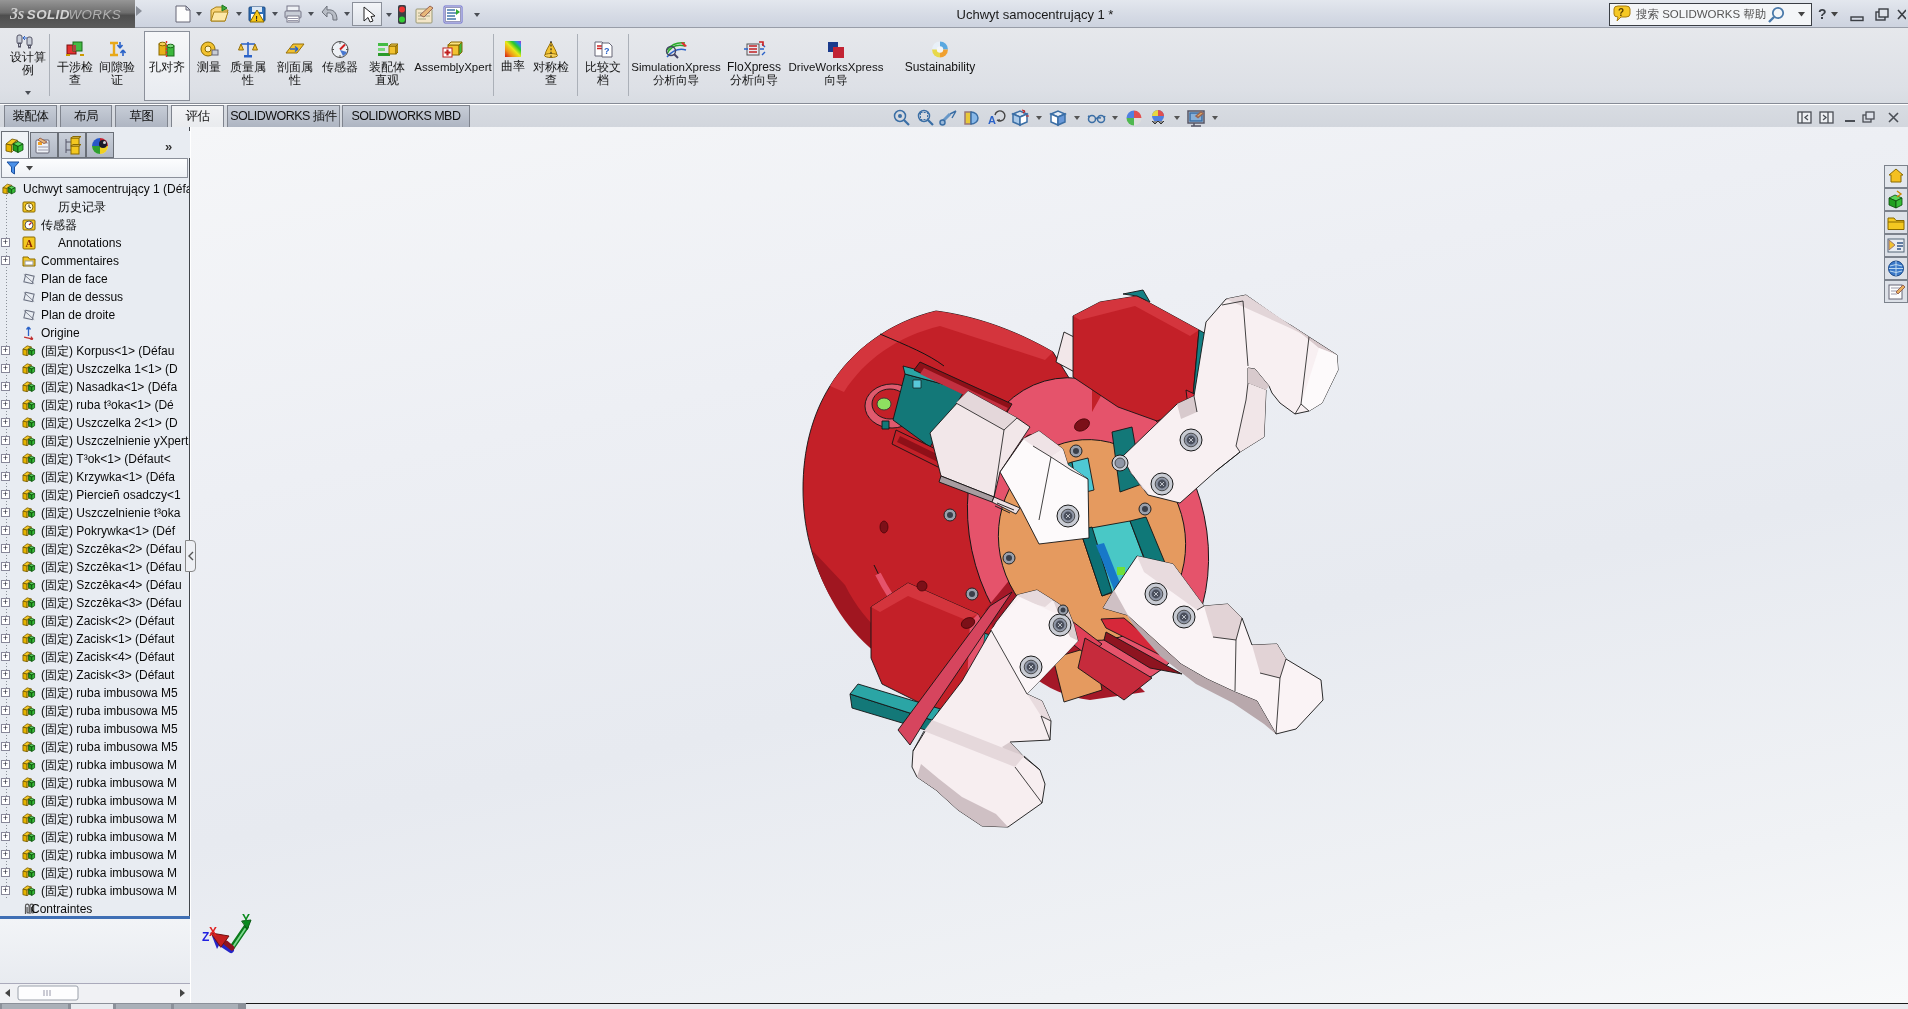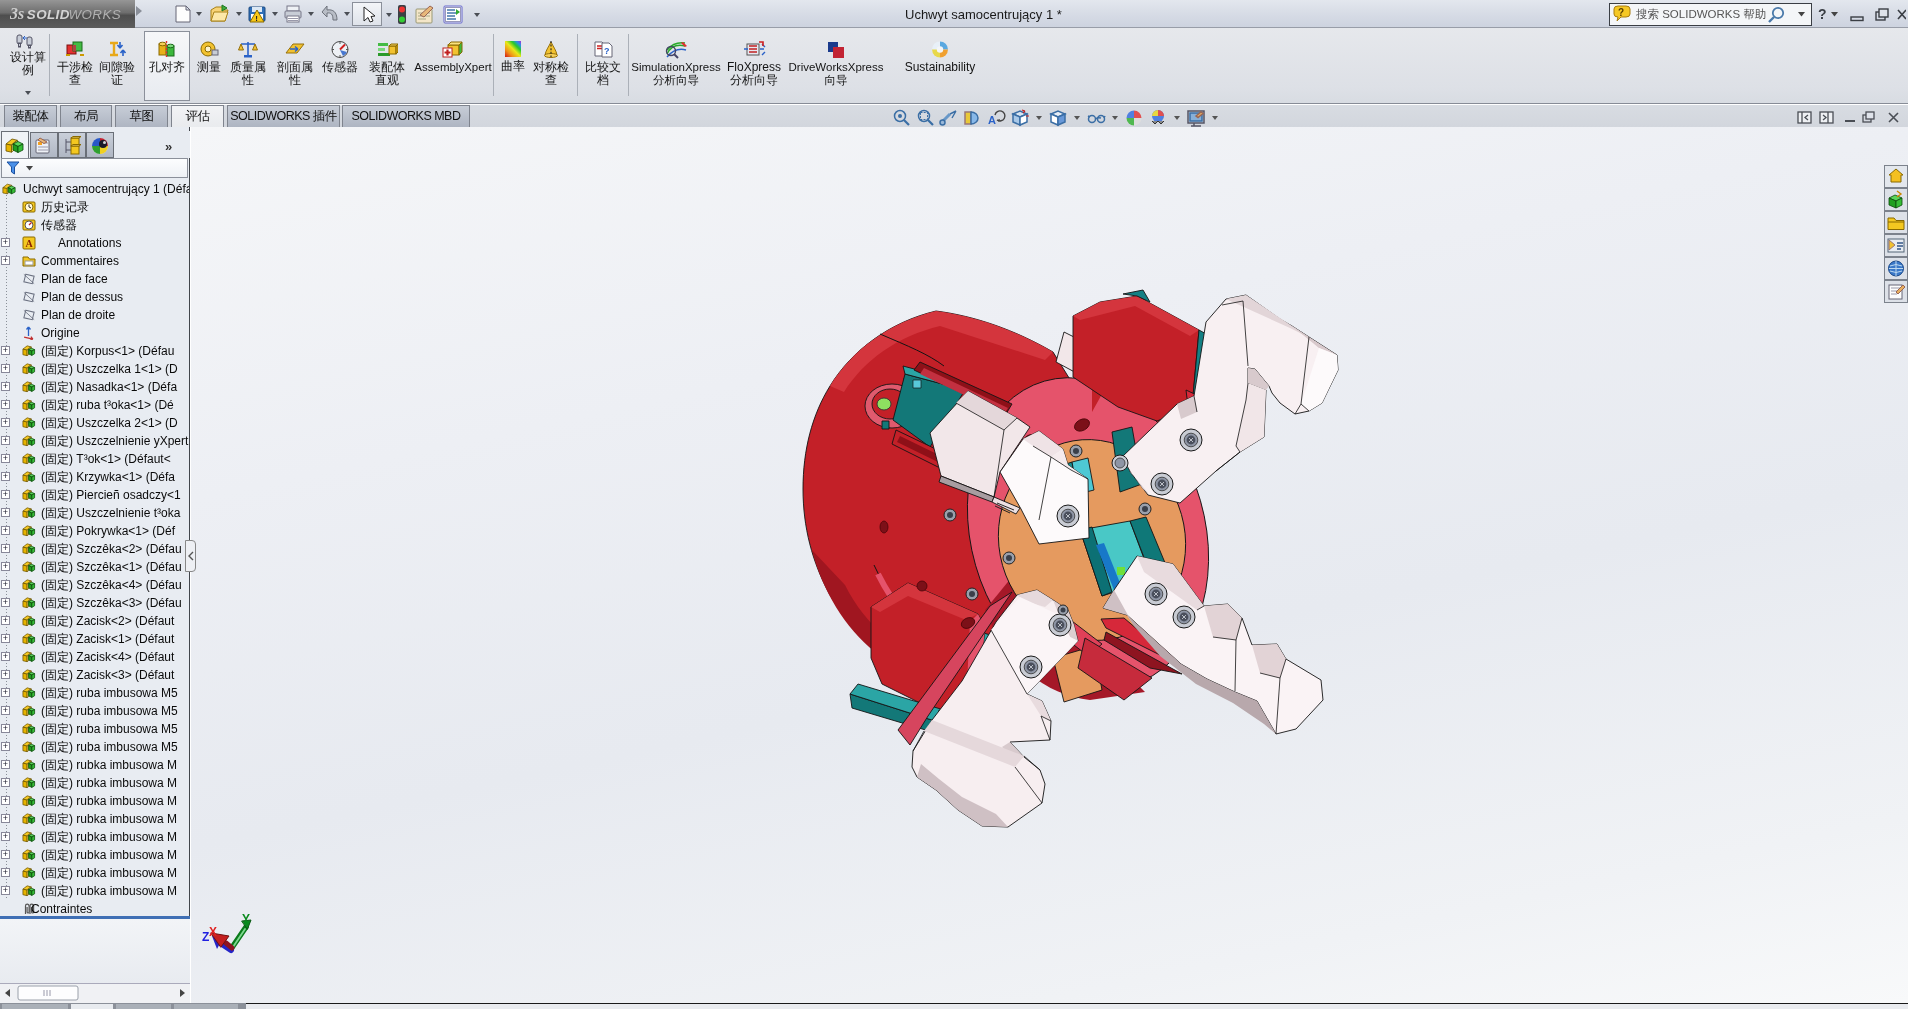--- a/index.html
+++ b/index.html
@@ -81,21 +81,21 @@
       <path d="M4 10 L14 1 L17 3 L8 12 Z" fill="#e8b87a" stroke="#965"></path>
     </g>
  <g transform="translate(92,1)">
       <rect x="0" y="1" width="18" height="17" rx="1" fill="#e9edf3" stroke="#66c"></rect>
       <rect x="1.5" y="2.5" width="15" height="14" fill="#fff" stroke="#99b"></rect>
       <path d="M3 5 h8 M3 8 h10 M3 11 h8 M3 14 h9" stroke="#47a" stroke-width="1.4"></path>
       <path d="M12 4 l4 3 l-4 3 z" fill="#3a3"></path>
     </g>
  <path d="M122 9 l6 0 l-3 4 z" fill="#4a4e55"></path>
 </svg>
-<div class="abs" style="left:905px;top:7px;width:260px;font-size:13px;color:#1a1a1a;text-align:left">Uchwyt samocentrujący 1 *</div>
+<div class="abs" style="left:905px;top:7px;width:260px;font-size:13px;color:#1a1a1a;text-align:center">Uchwyt samocentrujący 1 *</div>
 
 <div class="abs" style="left:1609px;top:3px;width:203px;height:23px;background:#f4f6f8;border:1px solid #3a3e44"></div>
 <svg class="abs" style="left:1612px;top:5px" width="200" height="19" viewBox="0 0 200 19">
  <path d="M2 4 Q2 1 6 1 L14 1 Q18 1 18 4 L18 9 Q18 12 14 12 L9 12 L5 16 L6 12 Q2 12 2 9 Z" fill="#f5c825" stroke="#a87d10"></path>
  <text x="6" y="10.5" font-size="10" font-weight="bold" fill="#5a4000">?</text>
  <text x="24" y="13" font-size="11.5" fill="#555">搜索 SOLIDWORKS 帮助</text>
  <circle cx="166" cy="8" r="5.2" fill="none" stroke="#4a7aaa" stroke-width="1.8"></circle>
  <line x1="162" y1="12" x2="157" y2="17" stroke="#4a7aaa" stroke-width="2.4"></line>
  <path d="M186 7 l7 0 l-3.5 4.5 z" fill="#444"></path>
 </svg>
@@ -398,21 +398,21 @@
         </g>
       </svg>
       <span class="txt" style="left:23px">Uchwyt samocentrujący 1  (Défa</span>
     </div>
 <div class="trow">
       <svg class="tic" style="left:22px" width="14" height="14" viewBox="0 0 14 14">
         <rect x="1" y="2" width="12" height="10" rx="1" fill="#f4c820" stroke="#8a6a00"></rect>
         <circle cx="7" cy="7" r="4" fill="#fff8dc" stroke="#8a6a00"></circle>
         <path d="M7 4.5 v2.5 l2 1" stroke="#333" fill="none"></path>
       </svg>
-      <span class="txt" style="left:41px">历史记录</span>
+      <span class="txt" style="left:58px">历史记录</span>
     </div>
 <div class="trow">
       <svg class="tic" style="left:22px" width="14" height="14" viewBox="0 0 14 14">
         <rect x="1" y="2" width="12" height="10" rx="1" fill="#f4c820" stroke="#8a6a00"></rect>
         <circle cx="7" cy="7" r="4" fill="#fff" stroke="#555"></circle>
         <path d="M7 7 L9.5 4.5" stroke="#c02020" stroke-width="1.2"></path>
       </svg>
       <span class="txt" style="left:41px">传感器</span>
     </div>
 <div class="trow">

